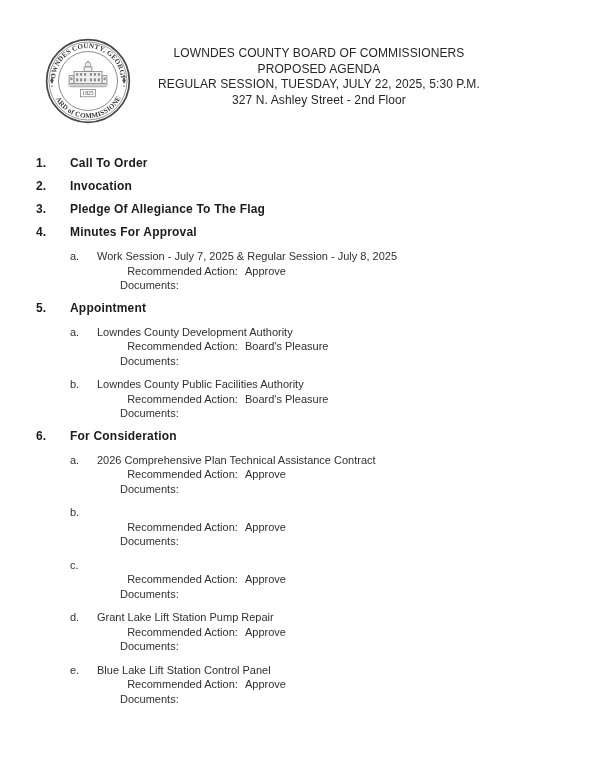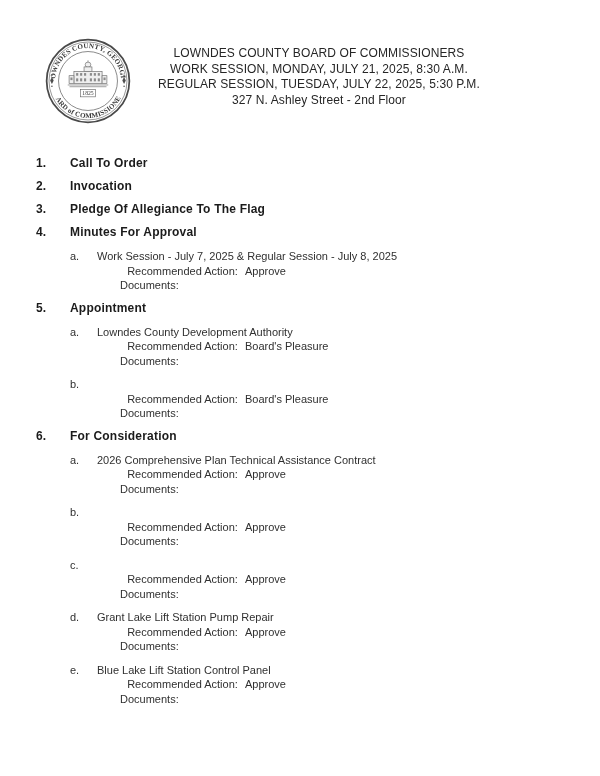--- a/index.html
+++ b/index.html
@@ -107,21 +107,21 @@
       </g>
       <line x1="27" y1="54.5" x2="73" y2="54.5"></line>
       <line x1="29" y1="56.5" x2="71" y2="56.5"></line>
       <rect x="41.5" y="59.5" width="17" height="8.5" fill="none"></rect>
     </g>
     <text x="50" y="66.3" text-anchor="middle" font-size="6.5" fill="#3b3b3b" font-family="Liberation Serif, serif">1825</text>
   </svg>
 
   <div class="header-text">
     <div>LOWNDES COUNTY BOARD OF COMMISSIONERS</div>
-    <div>WORK SESSION, MONDAY, JULY 21, 2025, 8:30 A.M.</div>
+    <div>PROPOSED AGENDA</div>
     <div>REGULAR SESSION, TUESDAY, JULY 22, 2025, 5:30 P.M.</div>
     <div>327 N. Ashley Street - 2nd Floor</div>
   </div>
 
   <div class="agenda">
 
     <div class="section-title-row">
       <span class="section-num">1.</span>
       <span>Call To Order</span>
     </div>
@@ -167,20 +167,21 @@
         <span class="ra-label">Recommended Action:</span>
         <span>Board's Pleasure</span>
       </div>
       <div class="item-line3">
         <span>Documents:</span>
       </div>
     </div>
     <div class="item">
       <div class="item-line1">
         <span class="item-letter">b.</span>
+        <span>Lowndes County Public Facilities Authority</span>
       </div>
       <div class="item-line2">
         <span class="ra-label">Recommended Action:</span>
         <span>Board's Pleasure</span>
       </div>
       <div class="item-line3">
         <span>Documents:</span>
       </div>
     </div>
 

